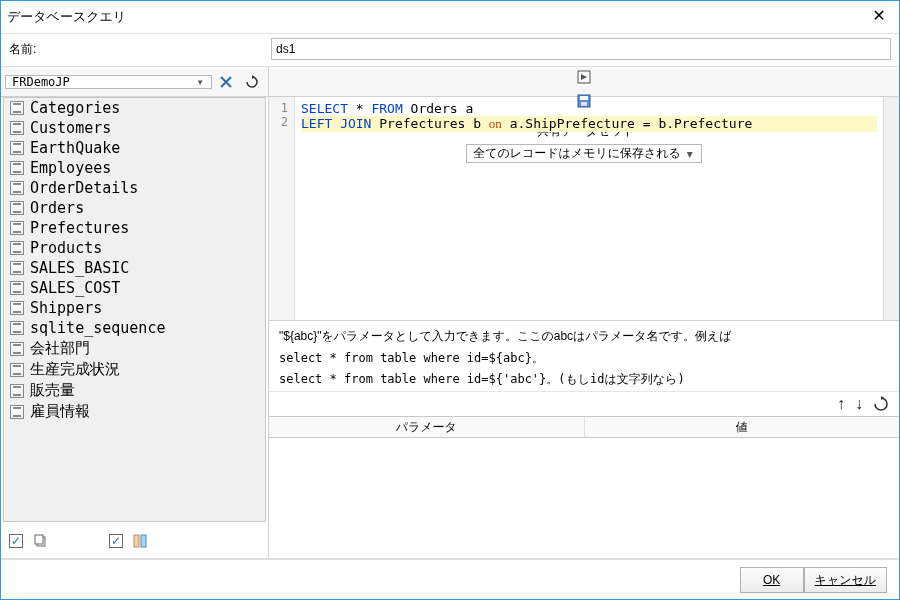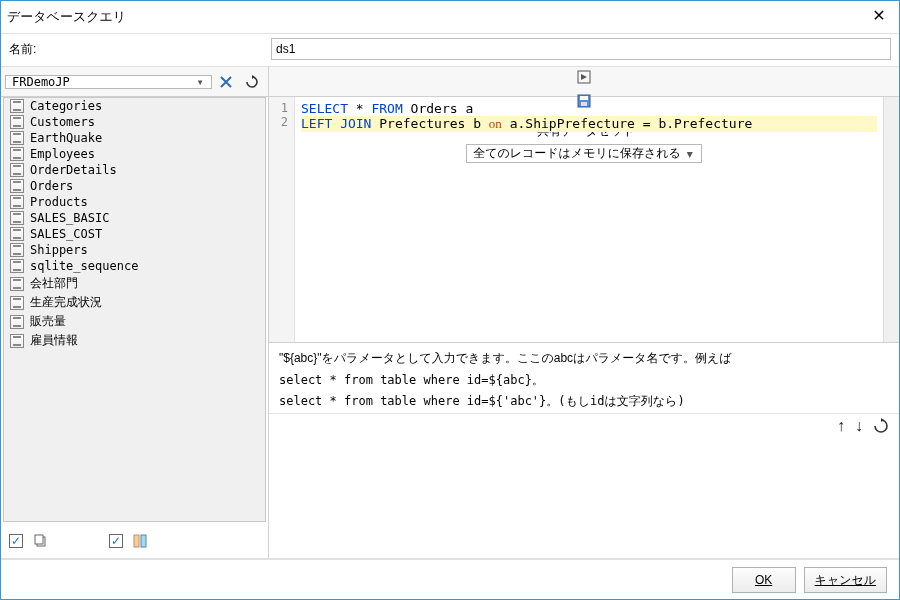--- a/index.html
+++ b/index.html
@@ -57,21 +57,21 @@
     width: 24px; height: 22px; display: flex;
     align-items: center; justify-content: center;
     border: 1px solid transparent; cursor: pointer;
   }
   .tablelist {
     flex: 1; overflow: auto; background: #f0f0f0;
     border: 1px solid #c8c8c8; margin: 0 2px 2px 2px;
   }
   .tablelist .item {
     display: flex; align-items: center; gap: 6px;
-    padding: 1px 6px; font-family: monospace; font-size: 12px;
+    padding: 1px 6px; font-family: monospace; font-size: 15px;
     white-space: nowrap;
   }
   .tablelist .item .ticon {
     width: 14px; height: 14px; border: 1px solid #888;
     background: linear-gradient(#fff,#eee);
     display: flex; align-items: center; justify-content: center;
   }
   .tablelist .item .ticon::before {
     content: ""; display: block; width: 8px; height: 6px;
     border-top: 2px solid #888; border-bottom: 2px solid #888;
@@ -148,21 +148,21 @@
     border-bottom: 1px solid #c8c8c8; background: #fafafa;
   }
   .param-head div {
     flex:1; text-align:center; line-height:20px;
     border-right: 1px solid #e0e0e0;
   }
   .param-head div:last-child { border-right:none; }
   .param-body { flex: 0 0 120px; }
   .footer {
     height: 40px; display: flex; align-items: center;
-    justify-content: flex-end; gap: 8px; padding: 0 12px;
+    justify-content: flex-end; padding: 0 12px;
     border-top: 1px solid #e0e0e0;
   }
   .btn {
     min-width: 64px; height: 26px; border: 1px solid #b0b0b0;
     background: linear-gradient(#fdfdfd,#ececec);
     font-size: 12px; text-align: center; line-height: 24px;
     cursor: pointer; text-decoration: underline;
     padding: 0 10px;
   }
   svg { display:block; }
@@ -218,20 +218,24 @@
           <span class="ticon"></span>
           <span>Employees</span>
         </div>
         <div class="item">
           <span class="ticon"></span>
           <span>OrderDetails</span>
         </div>
         <div class="item">
           <span class="ticon"></span>
           <span>Orders</span>
+        </div>
+        <div class="item">
+          <span class="ticon"></span>
+          <span>Prefectures</span>
         </div>
         <div class="item">
           <span class="ticon"></span>
           <span>Products</span>
         </div>
         <div class="item">
           <span class="ticon"></span>
           <span>SALES_BASIC</span>
         </div>
         <div class="item">
@@ -322,20 +326,24 @@
     <div class="param-toolbar">
       <span>↑</span>
       <span>↓</span>
       <span>
         <svg width="16" height="16" viewBox="0 0 16 16">
             <path d="M8 2 A6 6 0 1 1 2 8" fill="none" stroke="#333" stroke-width="1.6"></path>
             <path d="M8 0 L8 4 L11 2 Z" fill="#333"></path>
           </svg>
       </span>
     </div>
+    <div class="param-head">
+      <div>パラメータ</div>
+      <div>値</div>
+    </div>
     <div class="param-body"></div>
   </div>
 </div>
 
 <div class="footer">
   <div class="btn">OK</div>
   <div class="btn">キャンセル</div>
 </div>
 
 </body></html>

